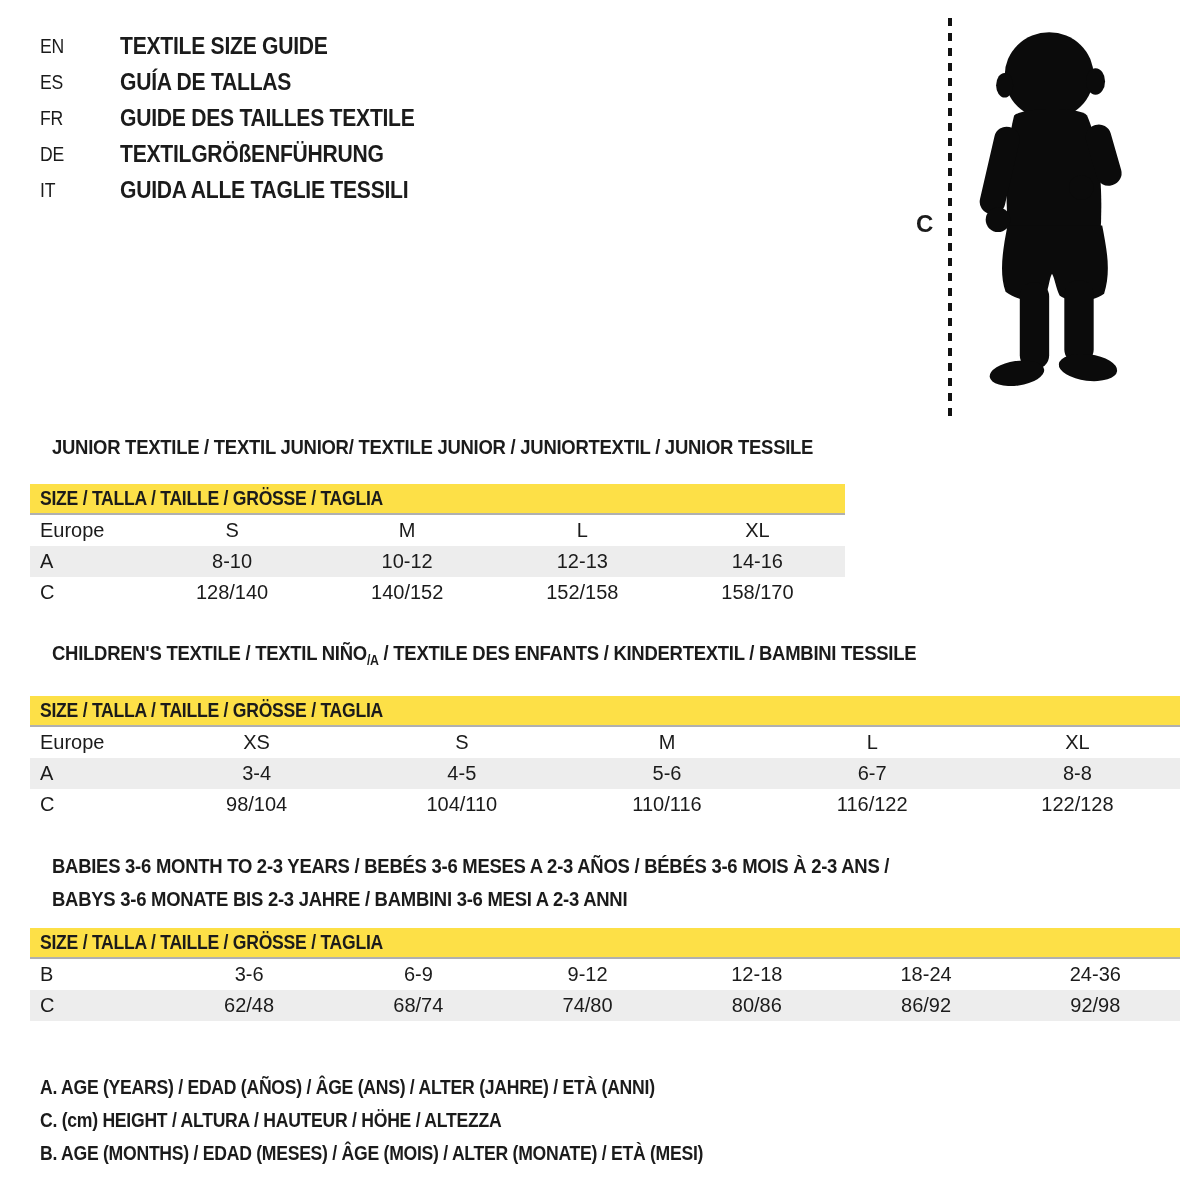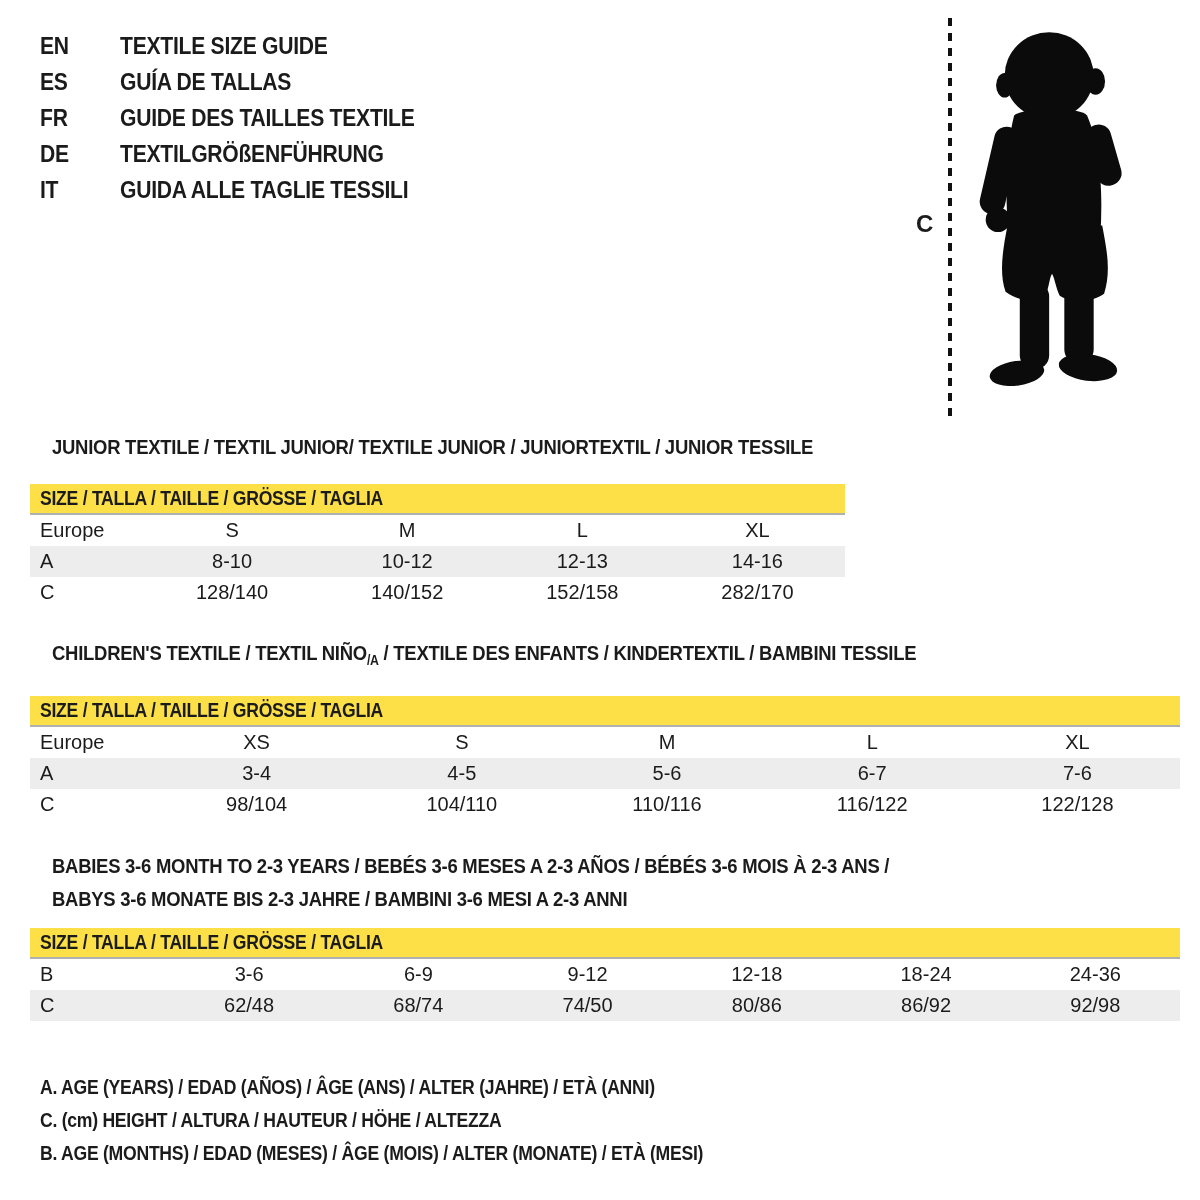--- a/index.html
+++ b/index.html
@@ -6,21 +6,21 @@
   #canvas{
     position:relative;width:1200px;height:1200px;background:#ffffff;
     font-family:"Liberation Sans","DejaVu Sans",sans-serif;color:#1b1b1b;
     overflow:hidden;
   }
   .cond{display:inline-block;transform:scaleX(0.88);transform-origin:0 50%;letter-spacing:-0.3px;white-space:nowrap;}
 
   
   .langs{position:absolute;left:40px;top:28px;}
   .lang-row{display:flex;height:36px;align-items:center;}
-  .lang-code{width:80px;font-size:24px;font-weight:bold;}
+  .lang-code{width:80px;font-size:20px;font-weight:normal;}
   .lang-title{font-size:24px;font-weight:bold;}
 
   
   .figure{position:absolute;left:900px;top:0;width:300px;height:430px;}
   .measure-label{position:absolute;left:16px;top:210px;font-size:24px;font-weight:bold;}
   .dash-line{position:absolute;left:48px;top:18px;width:4px;height:400px;
     background:repeating-linear-gradient(to bottom,#111 0 8px,transparent 8px 15px);}
   .toddler{position:absolute;left:62px;top:14px;width:180px;height:402px;}
 
   
@@ -123,21 +123,21 @@
             <div class="t-cell">8-10</div>
             <div class="t-cell">10-12</div>
             <div class="t-cell">12-13</div>
             <div class="t-cell">14-16</div>
           </div>
           <div class="t-row">
             <div class="t-label">C</div>
             <div class="t-cell">128/140</div>
             <div class="t-cell">140/152</div>
             <div class="t-cell">152/158</div>
-            <div class="t-cell">282/170</div>
+            <div class="t-cell">158/170</div>
           </div>
         </div>
     </div>
   </div>
 
   <div class="section" id="children-section">
     <div class="sec-title"><span class="cond"><span>CHILDREN'S TEXTILE / TEXTIL NIÑO</span><sub>/A</sub><span> / TEXTILE DES ENFANTS / KINDERTEXTIL / BAMBINI TESSILE</span></span></div>
     <div class="size-table children-table">
       <div class="size-bar">
           <span class="cond">SIZE / TALLA / TAILLE / GRÖSSE / TAGLIA</span>
@@ -150,21 +150,21 @@
             <div class="t-cell">M</div>
             <div class="t-cell">L</div>
             <div class="t-cell">XL</div>
           </div>
           <div class="t-row shaded">
             <div class="t-label">A</div>
             <div class="t-cell">3-4</div>
             <div class="t-cell">4-5</div>
             <div class="t-cell">5-6</div>
             <div class="t-cell">6-7</div>
-            <div class="t-cell">7-6</div>
+            <div class="t-cell">8-8</div>
           </div>
           <div class="t-row">
             <div class="t-label">C</div>
             <div class="t-cell">98/104</div>
             <div class="t-cell">104/110</div>
             <div class="t-cell">110/116</div>
             <div class="t-cell">116/122</div>
             <div class="t-cell">122/128</div>
           </div>
         </div>
@@ -185,21 +185,21 @@
             <div class="t-cell">6-9</div>
             <div class="t-cell">9-12</div>
             <div class="t-cell">12-18</div>
             <div class="t-cell">18-24</div>
             <div class="t-cell">24-36</div>
           </div>
           <div class="t-row shaded">
             <div class="t-label">C</div>
             <div class="t-cell">62/48</div>
             <div class="t-cell">68/74</div>
-            <div class="t-cell">74/50</div>
+            <div class="t-cell">74/80</div>
             <div class="t-cell">80/86</div>
             <div class="t-cell">86/92</div>
             <div class="t-cell">92/98</div>
           </div>
         </div>
     </div>
   </div>
 
   <div class="legend">
     <div class="legend-line">

